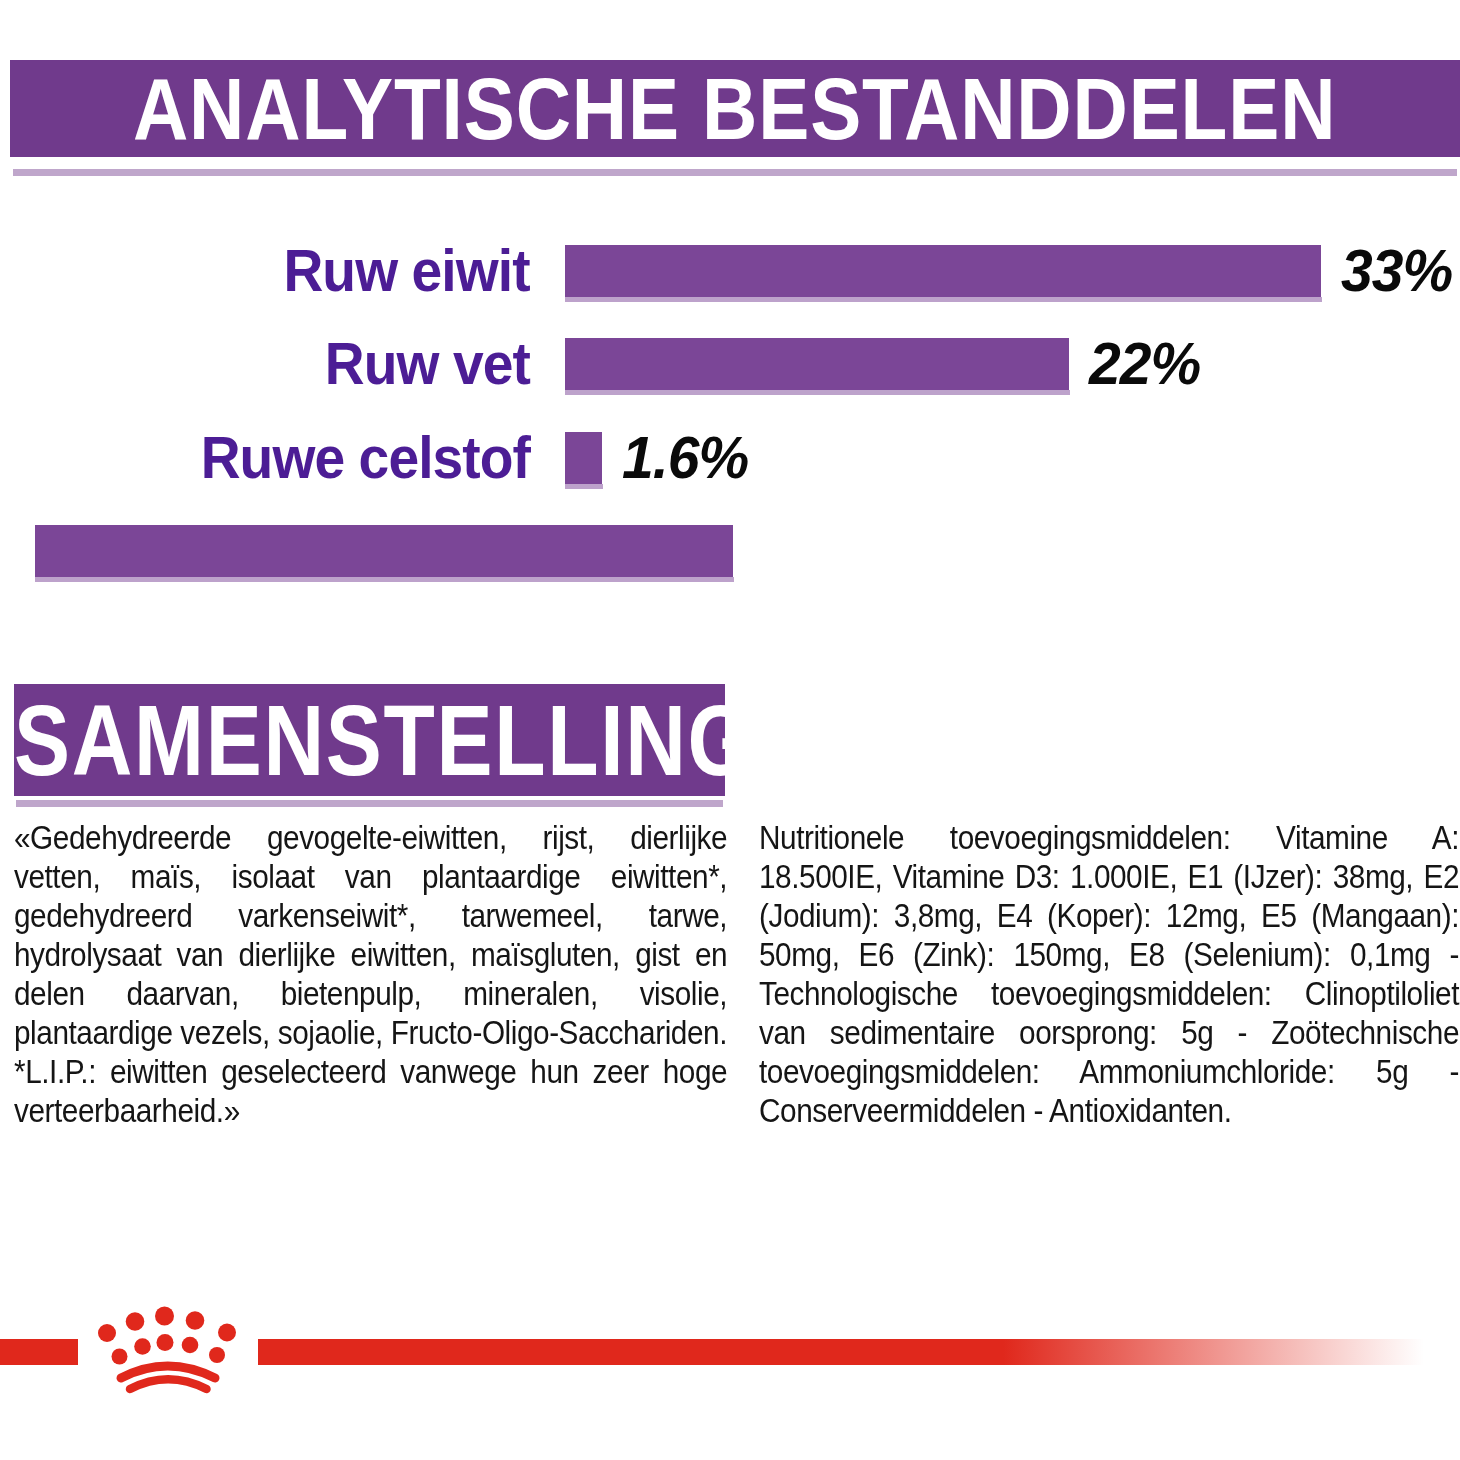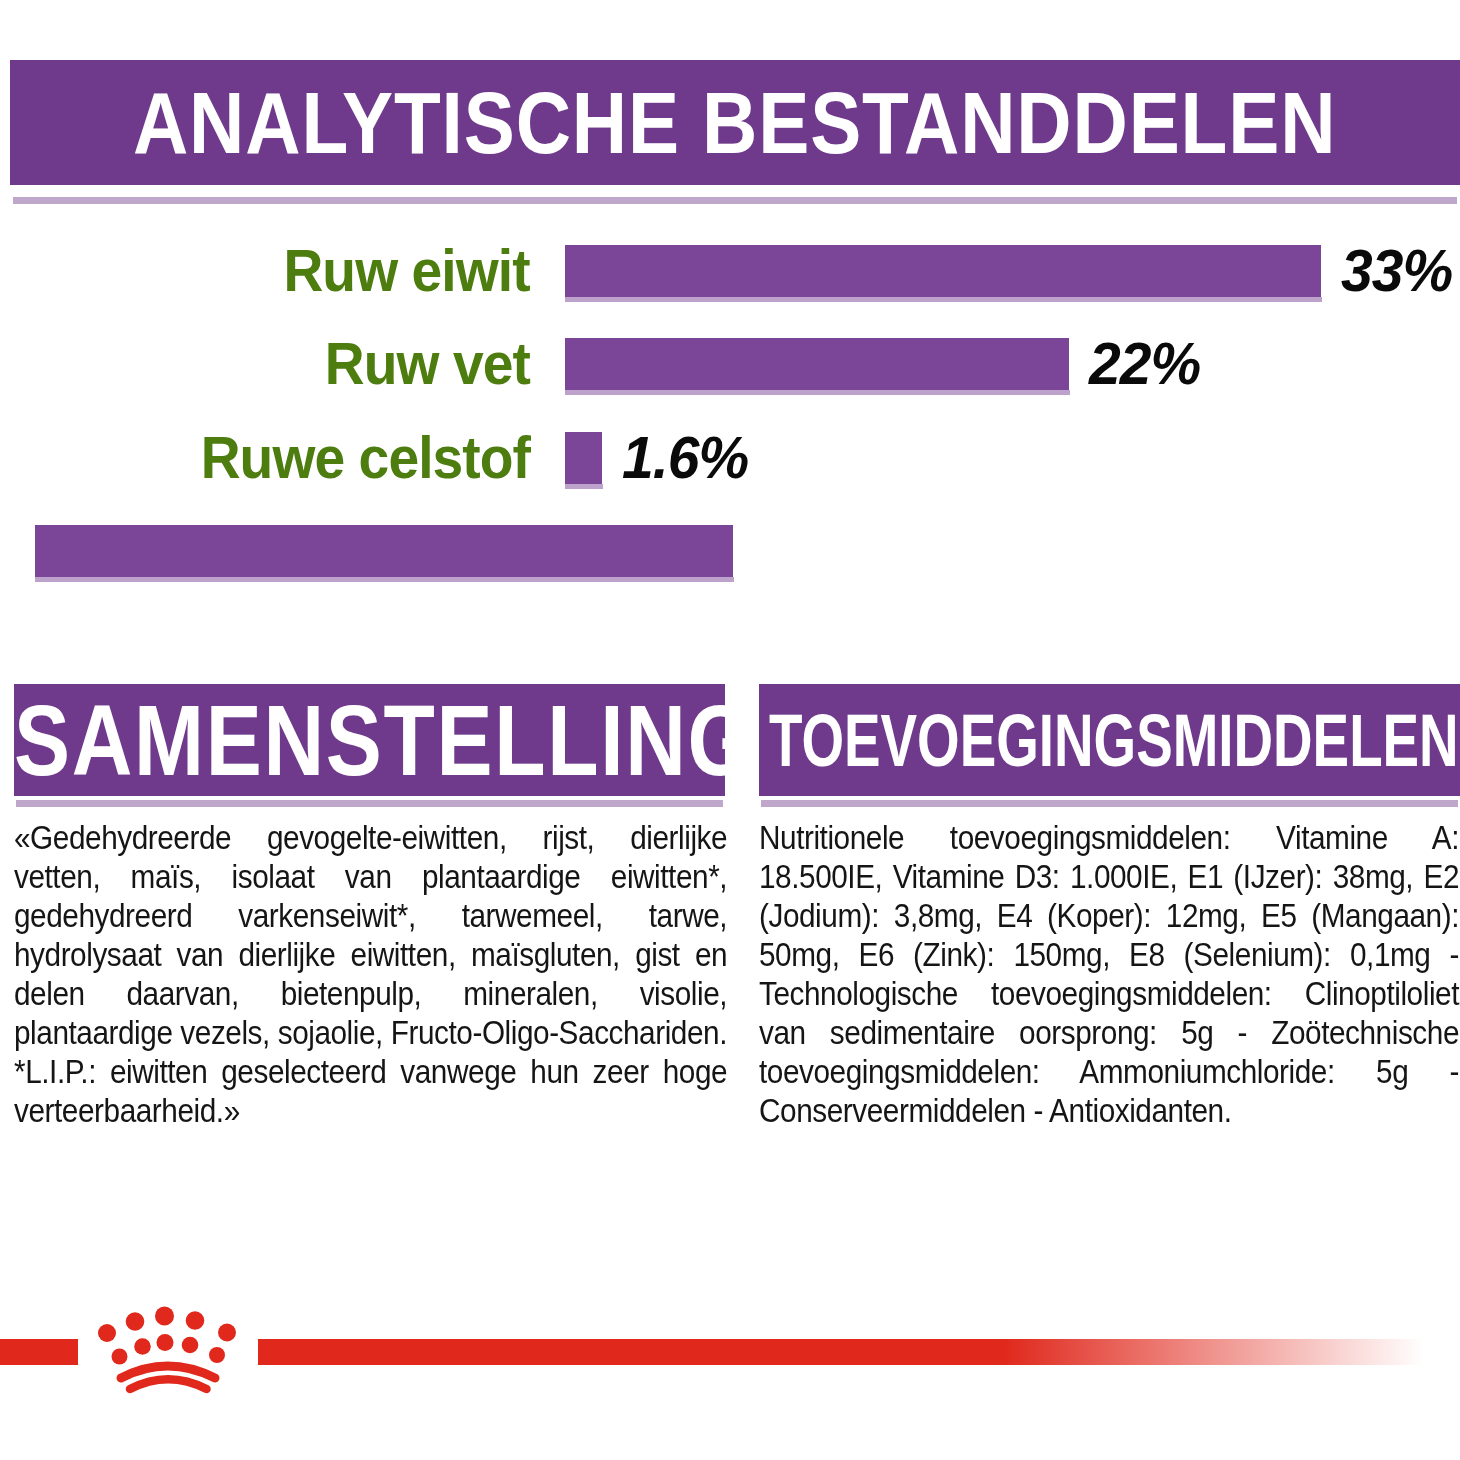--- a/index.html
+++ b/index.html
@@ -2,37 +2,37 @@
 <html style="--purple-header: #703A8C; --purple-bar: #7B4697; --red: #E0281C; --ink: #151515;"><head>
 <meta charset="utf-8">
 <style>
   html,body{margin:0;padding:0;background:#fff;}
   #canvas{
     position:relative;width:1460px;height:1460px;overflow:hidden;background:#fff;
     font-family:"Liberation Sans","DejaVu Sans",sans-serif;
   }
   
   .banner{
-    position:absolute;left:10px;right:0;top:60px;height:125px;
+    position:absolute;left:10px;right:0;top:60px;height:97px;
     background:var(--purple-header,#703A8C);
     display:flex;align-items:center;justify-content:center;
   }
   .banner::after{
     content:"";position:absolute;left:3px;right:3px;bottom:-19px;height:7px;
     background:var(--purple-header,#703A8C);opacity:.45;
   }
   .banner-text{
     color:#fff;font-weight:bold;font-size:88px;white-space:nowrap;
     display:inline-block;transform:scaleX(.87);transform-origin:center center;
     letter-spacing:1px;
   }
   
   .chart-row{position:absolute;left:0;height:52px;display:flex;align-items:center;}
   .row-label{
-    width:530px;text-align:right;font-weight:bold;font-size:60px;color:#4d7c0f;
+    width:530px;text-align:right;font-weight:bold;font-size:60px;color:#4c1d95;
     white-space:nowrap;line-height:52px;
   }
   .row-label span{display:inline-block;transform:scaleX(.92);transform-origin:right center;letter-spacing:-1px;}
   .bar{
     height:52px;margin-left:35px;background:var(--purple-bar,#7B4697);position:relative;flex:none;
   }
   .bar::after{
     content:"";position:absolute;left:0;right:-1px;bottom:-5px;height:5px;
     background:var(--purple-bar,#7B4697);opacity:.5;
   }
@@ -105,23 +105,20 @@
   </div>
 
   <div class="section-header" id="comp-header">
     <span class="header-text">SAMENSTELLING</span>
   </div>
   <div class="textblock" id="comp-text">
     <p>«Gedehydreerde gevogelte-eiwitten, rijst, dierlijke vetten, maïs, isolaat van plantaardige eiwitten*, gedehydreerd varkenseiwit*, tarwemeel, tarwe, hydrolysaat van dierlijke eiwitten, maïsgluten, gist en delen daarvan, bietenpulp, mineralen, visolie, plantaardige vezels, sojaolie, Fructo-Oligo-Sacchariden.</p>
     <p>*L.I.P.: eiwitten geselecteerd vanwege hun zeer hoge verteerbaarheid.»</p>
   </div>
 
-  <div class="section-header" id="addi-header">
-    <span class="header-text"><span>TOEVOEGINGSMIDDELEN</span></span>
-  </div>
   <div class="textblock" id="addi-text">
     <p>Nutritionele toevoegingsmiddelen: Vitamine A: 18.500IE, Vitamine D3: 1.000IE, E1 (IJzer): 38mg, E2 (Jodium): 3,8mg, E4 (Koper): 12mg, E5 (Mangaan): 50mg, E6 (Zink): 150mg, E8 (Selenium): 0,1mg - Technologische toevoegingsmiddelen: Clinoptiloliet van sedimentaire oorsprong: 5g - Zoötechnische toevoegingsmiddelen: Ammoniumchloride: 5g - Conserveermiddelen - Antioxidanten.</p>
   </div>
 
   <div class="red-line" id="red-line-left"></div>
   <div class="red-line" id="red-line-right"></div>
   <svg id="crown" viewBox="0 0 180 130">
     <g fill="var(--red,#E0281C)">
       <circle cx="27" cy="43" r="9"></circle>
       <circle cx="55" cy="31.5" r="9.3"></circle>

